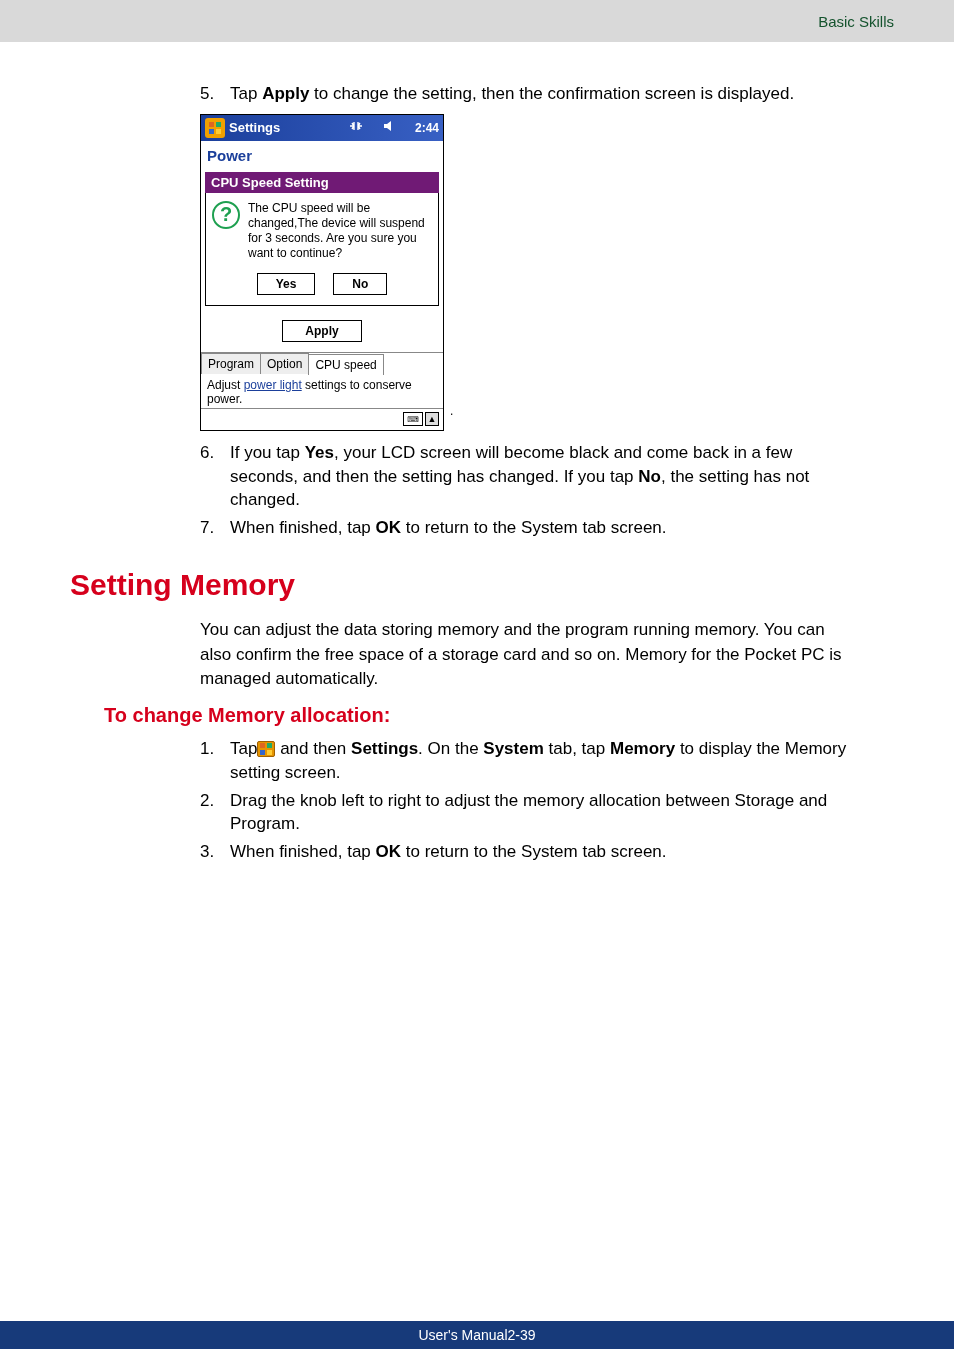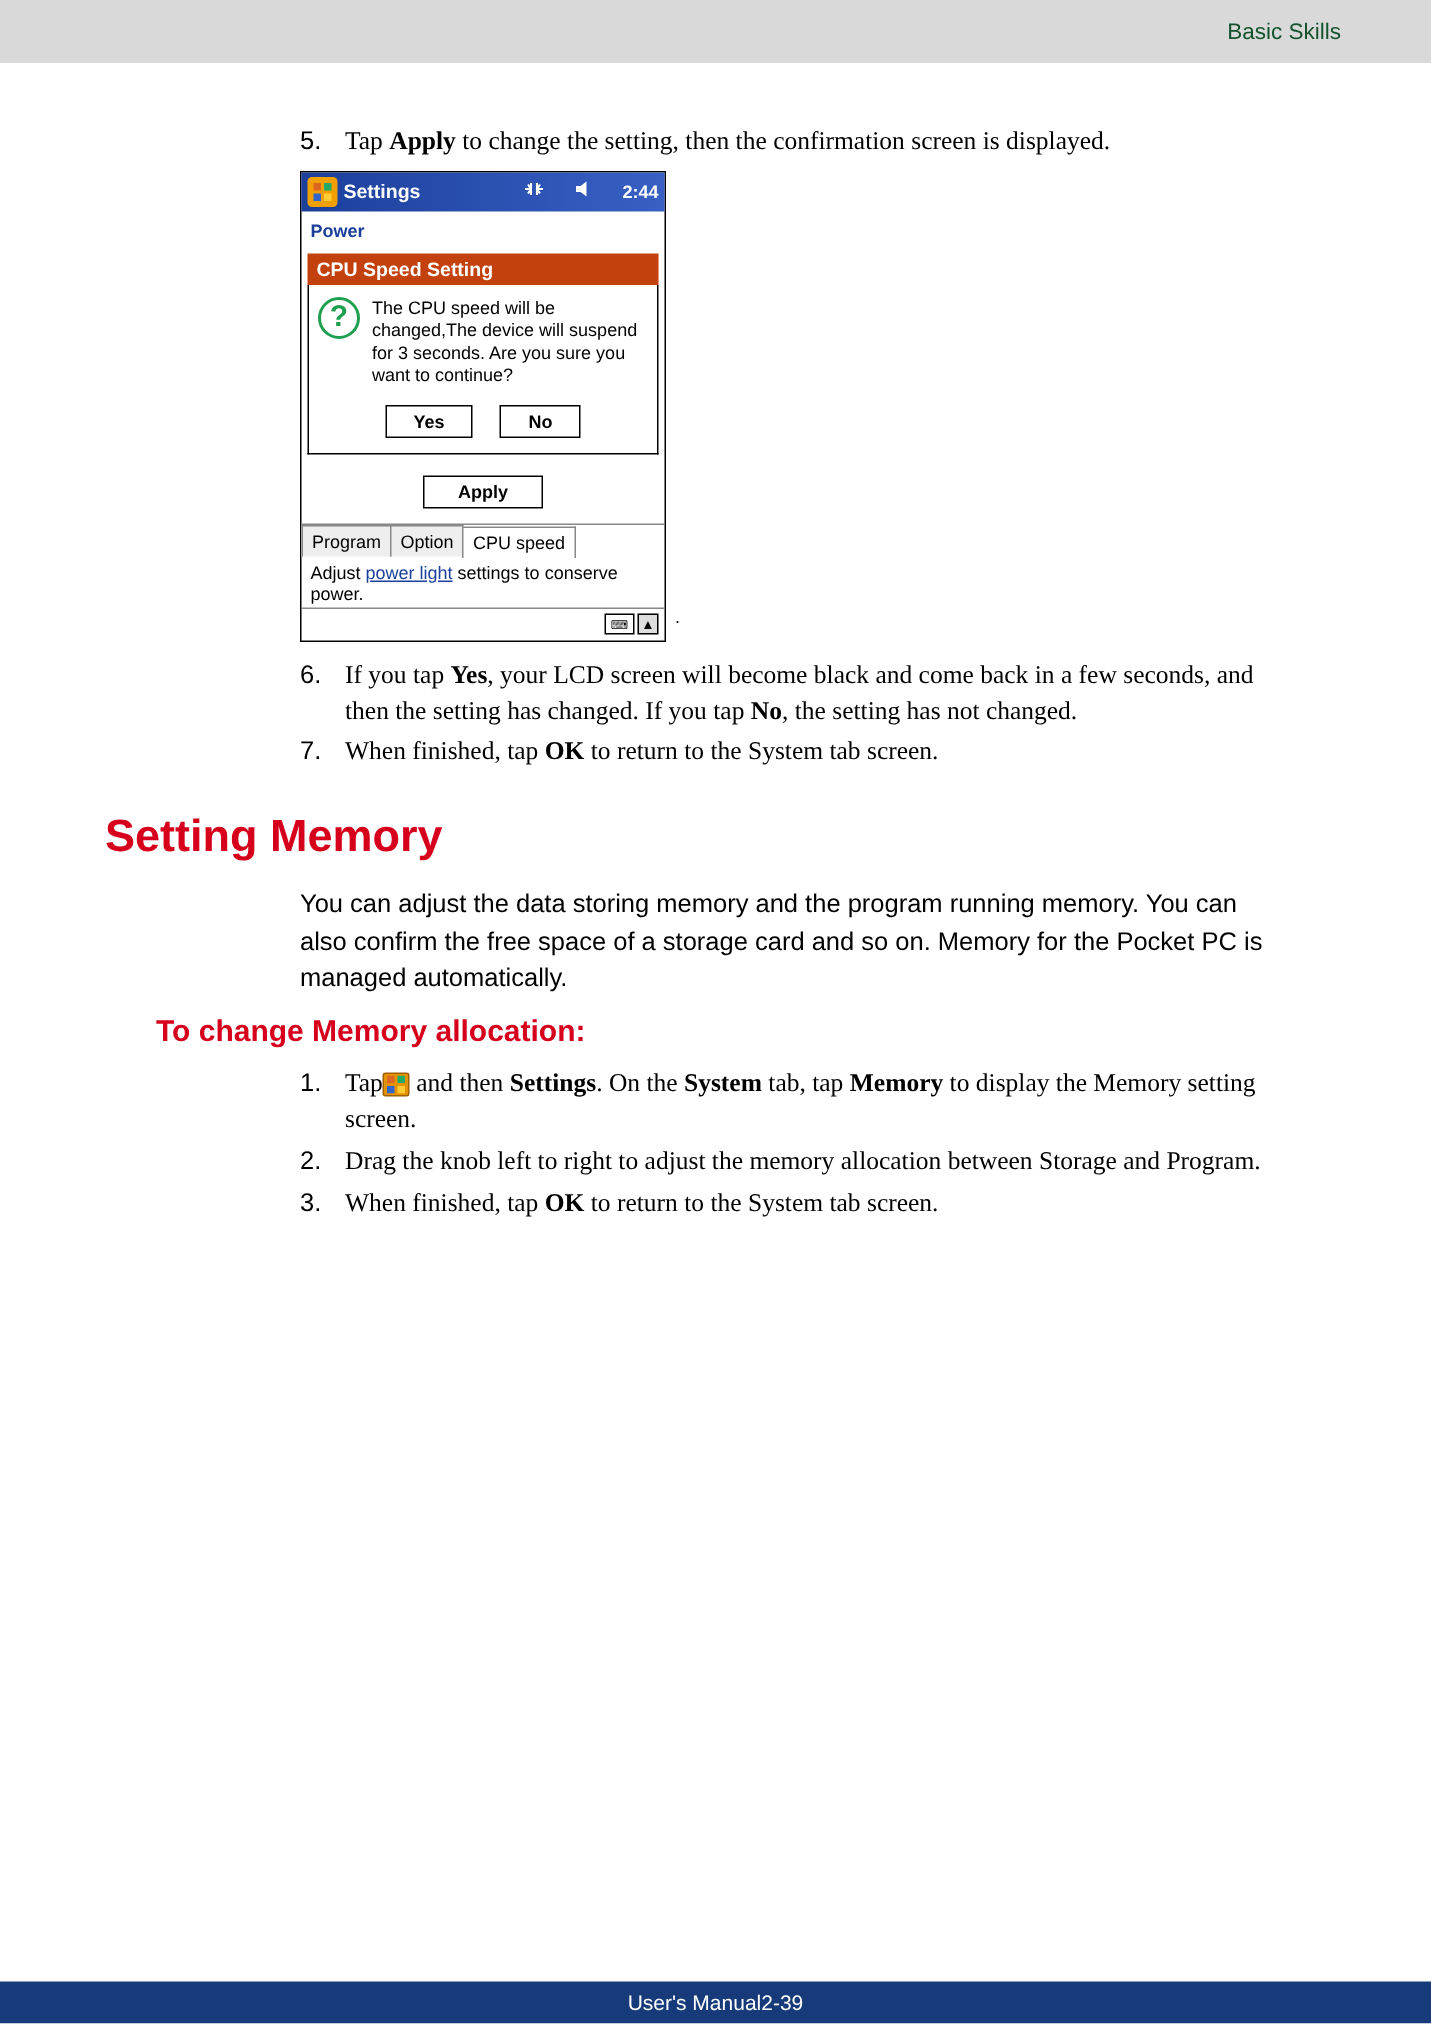--- a/index.html
+++ b/index.html
@@ -31,21 +31,21 @@
   }
   .li {
     display: flex;
     font-size: 17px;
     line-height: 1.4;
     margin-bottom: 4px;
   }
   .li .num {
     min-width: 30px;
   }
-  .li .txt { flex: 1; font-family: Liberation Serif, serif; }
+  .li .txt { flex: 1; }
   .bold { font-weight: bold; }
   .screenshot {
     margin: 8px 0 10px 130px;
     width: 244px;
     border: 1px solid #000;
     background: #fff;
     font-family: Tahoma, Arial, sans-serif;
   }
   .ss-titlebar {
     background: linear-gradient(to right, #1b3f9b, #3860c4);
@@ -63,25 +63,25 @@
     border-radius: 3px;
     margin-right: 4px;
     display: flex; align-items: center; justify-content: center;
     font-size: 11px; color: #fff;
   }
   .ss-titlebar .spacer { flex: 1; }
   .ss-titlebar .status-icons { display: flex; align-items: center; gap: 20px; font-size: 12px; }
   .ss-power-label {
     color: #1b3f9b;
     font-weight: bold;
-    font-size: 12px;
+    font-size: 15px;
     padding: 6px 6px 8px 6px;
   }
   .ss-dialog-title {
-    background: #c2410c;
+    background: #701a75;
     color: #fff;
     font-weight: bold;
     font-size: 13px;
     padding: 3px 6px;
     margin: 0 4px;
   }
   .ss-dialog-body {
     margin: 0 4px;
     border-left: 1px solid #000;
     border-right: 1px solid #000;

